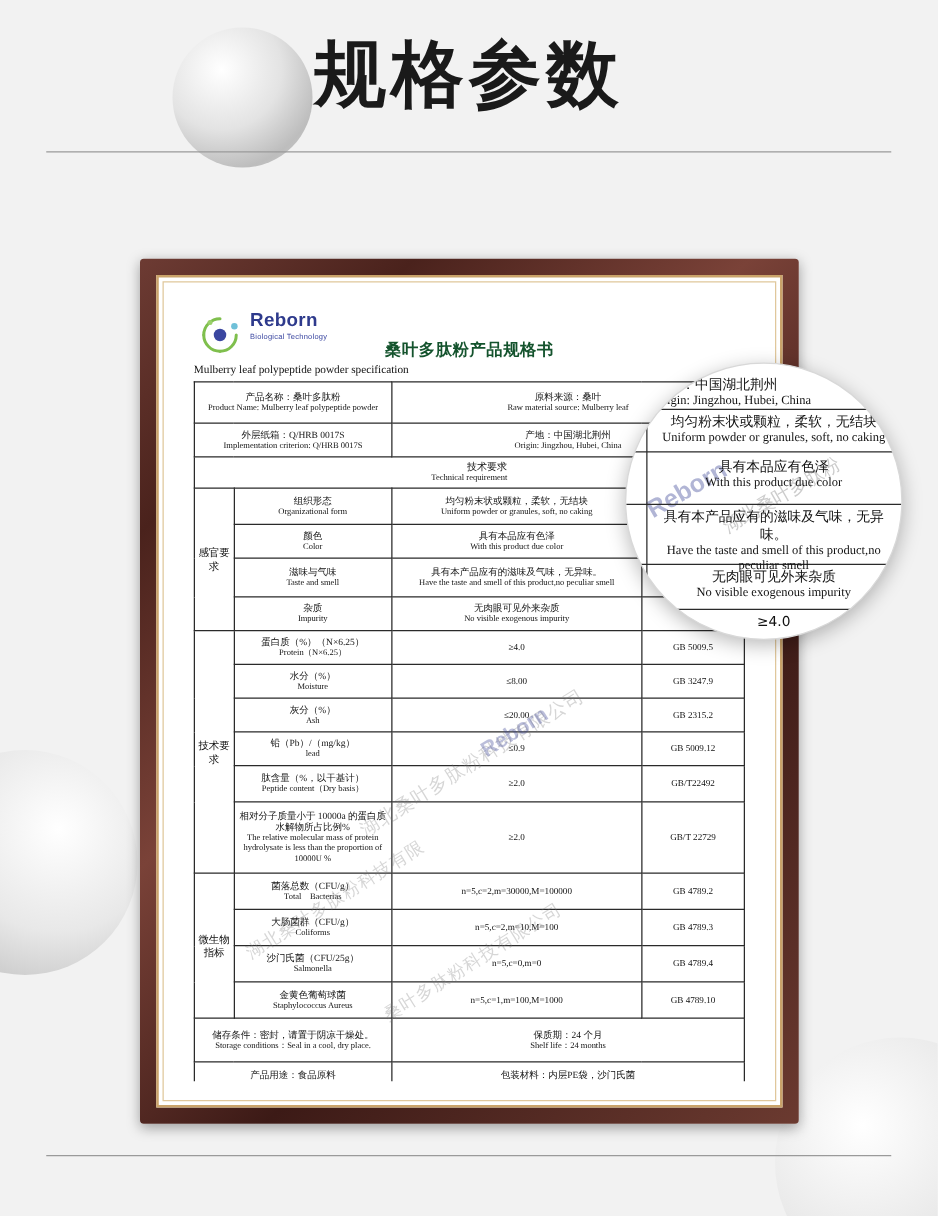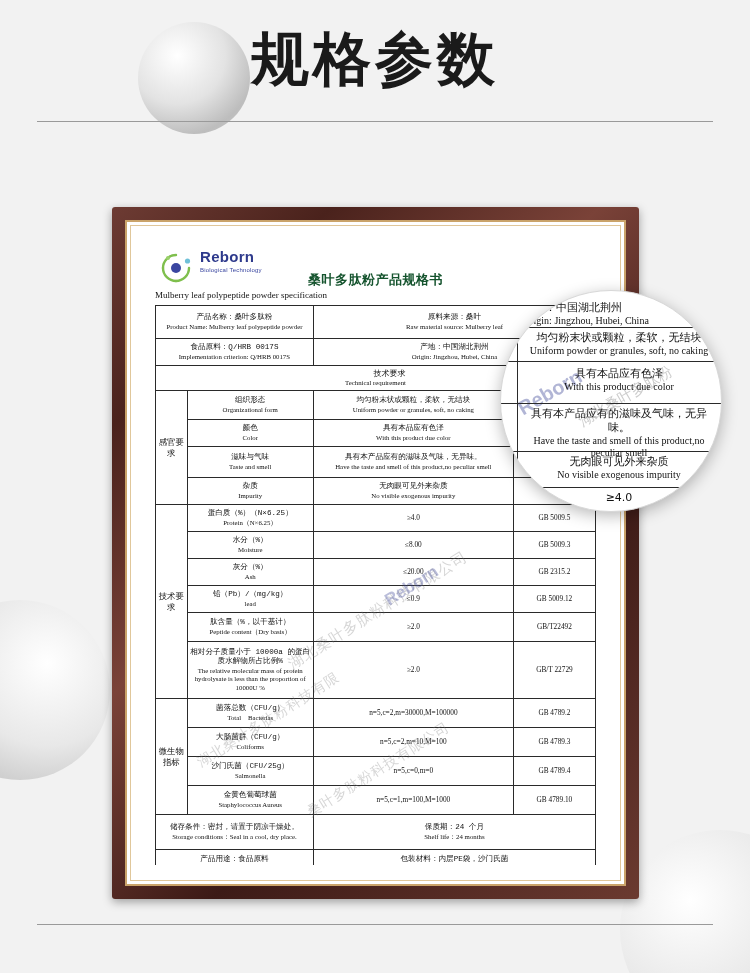--- a/index.html
+++ b/index.html
@@ -179,21 +179,21 @@
     padding: 2px 2px;
     text-align: center;
     vertical-align: middle;
     line-height: 1.25;
   }
   td.left {
     text-align: left;
     padding-left: 5px;
   }
   .cn {
-    font-family: Liberation Mono, monospace;
+    font-family: Liberation Serif, serif;
     font-size: 7.6px;
     display: block;
   }
   .en {
     font-family: "Liberation Serif", serif;
     font-size: 6.8px;
     display: block;
   }
   .rot {
     font-family: "DejaVu Sans", sans-serif;
@@ -350,21 +350,21 @@
                   <span class="en">Product Name: Mulberry leaf polypeptide powder</span>
                 </td>
                 <td class="left" colspan="2">
                   <span class="cn">原料来源：桑叶</span>
                   <span class="en">Raw material source:  Mulberry leaf</span>
                 </td>
               </tr>
 
               <tr>
                 <td class="left" colspan="2" style="height:22px">
-                  <span class="cn">食品原料：Q/HRB 0017S</span>
+                  <span class="cn">外层纸箱：Q/HRB 0017S</span>
                   <span class="en">Implementation criterion: Q/HRB 0017S</span>
                 </td>
                 <td class="left" colspan="2">
                   <span class="cn">产地：中国湖北荆州</span>
                   <span class="en">Origin: Jingzhou, Hubei, China</span>
                 </td>
               </tr>
 
               <tr>
                 <td colspan="4" style="height:20px">
@@ -431,21 +431,21 @@
                 </td>
                 <td>≥4.0</td>
                 <td>GB 5009.5</td>
               </tr>
               <tr>
                 <td style="height:22px">
                   <span class="cn">水分（%）</span>
                   <span class="en">Moisture</span>
                 </td>
                 <td>≤8.00</td>
-                <td>GB 5009.3</td>
+                <td>GB 3247.9</td>
               </tr>
               <tr>
                 <td style="height:22px">
                   <span class="cn">灰分（%）</span>
                   <span class="en">Ash</span>
                 </td>
                 <td>≤20.00</td>
                 <td>GB 2315.2</td>
               </tr>
               <tr>

